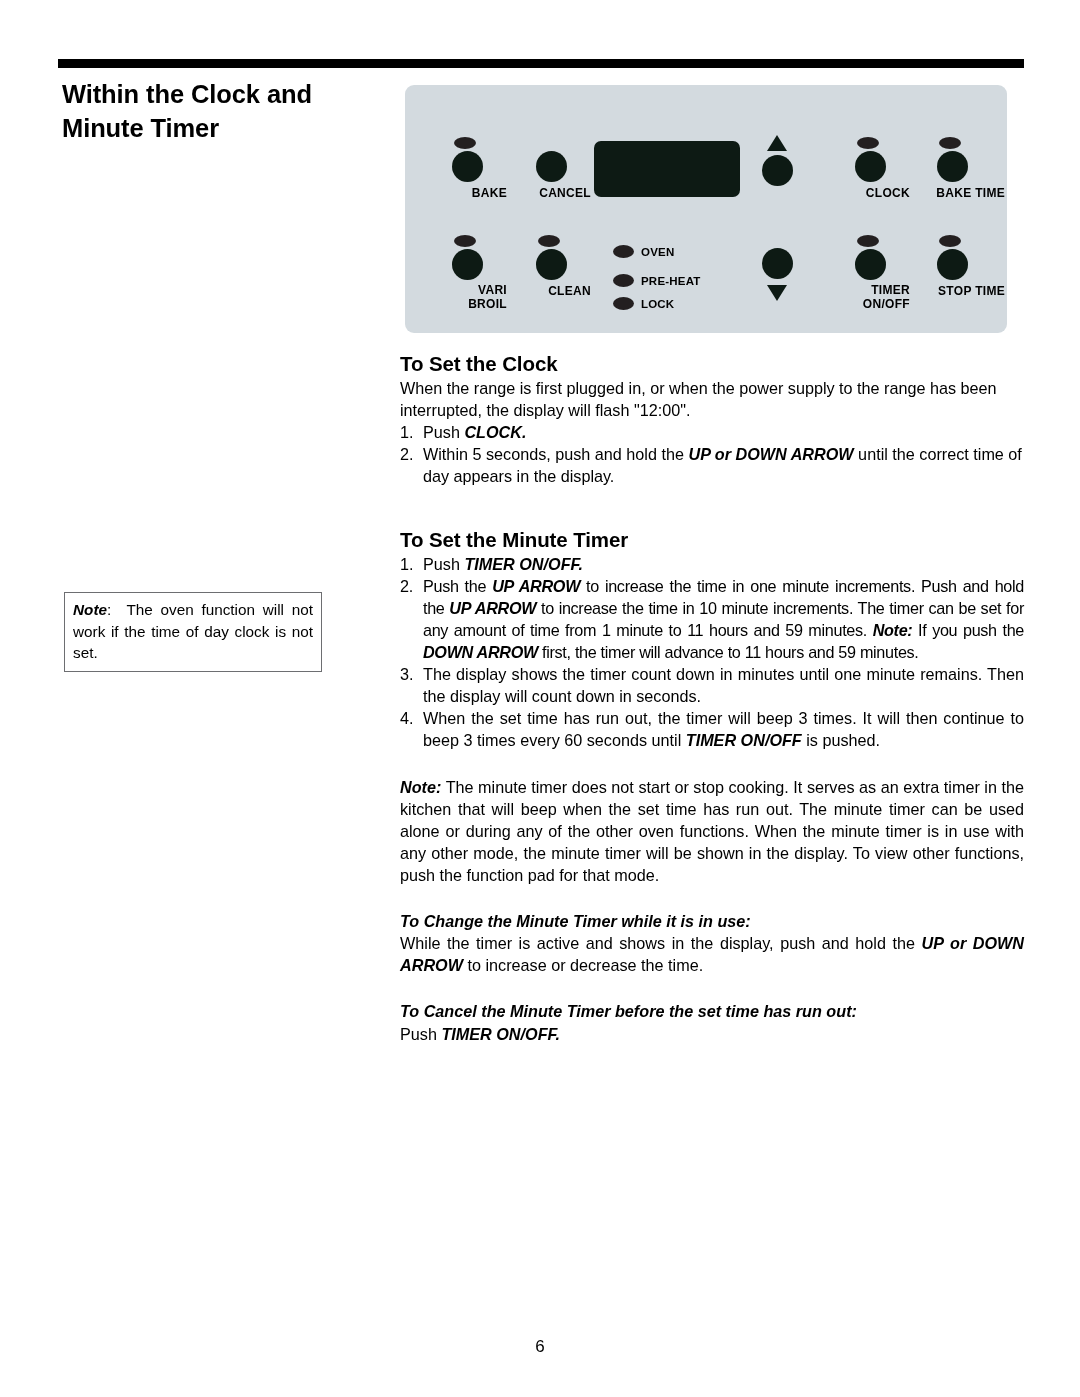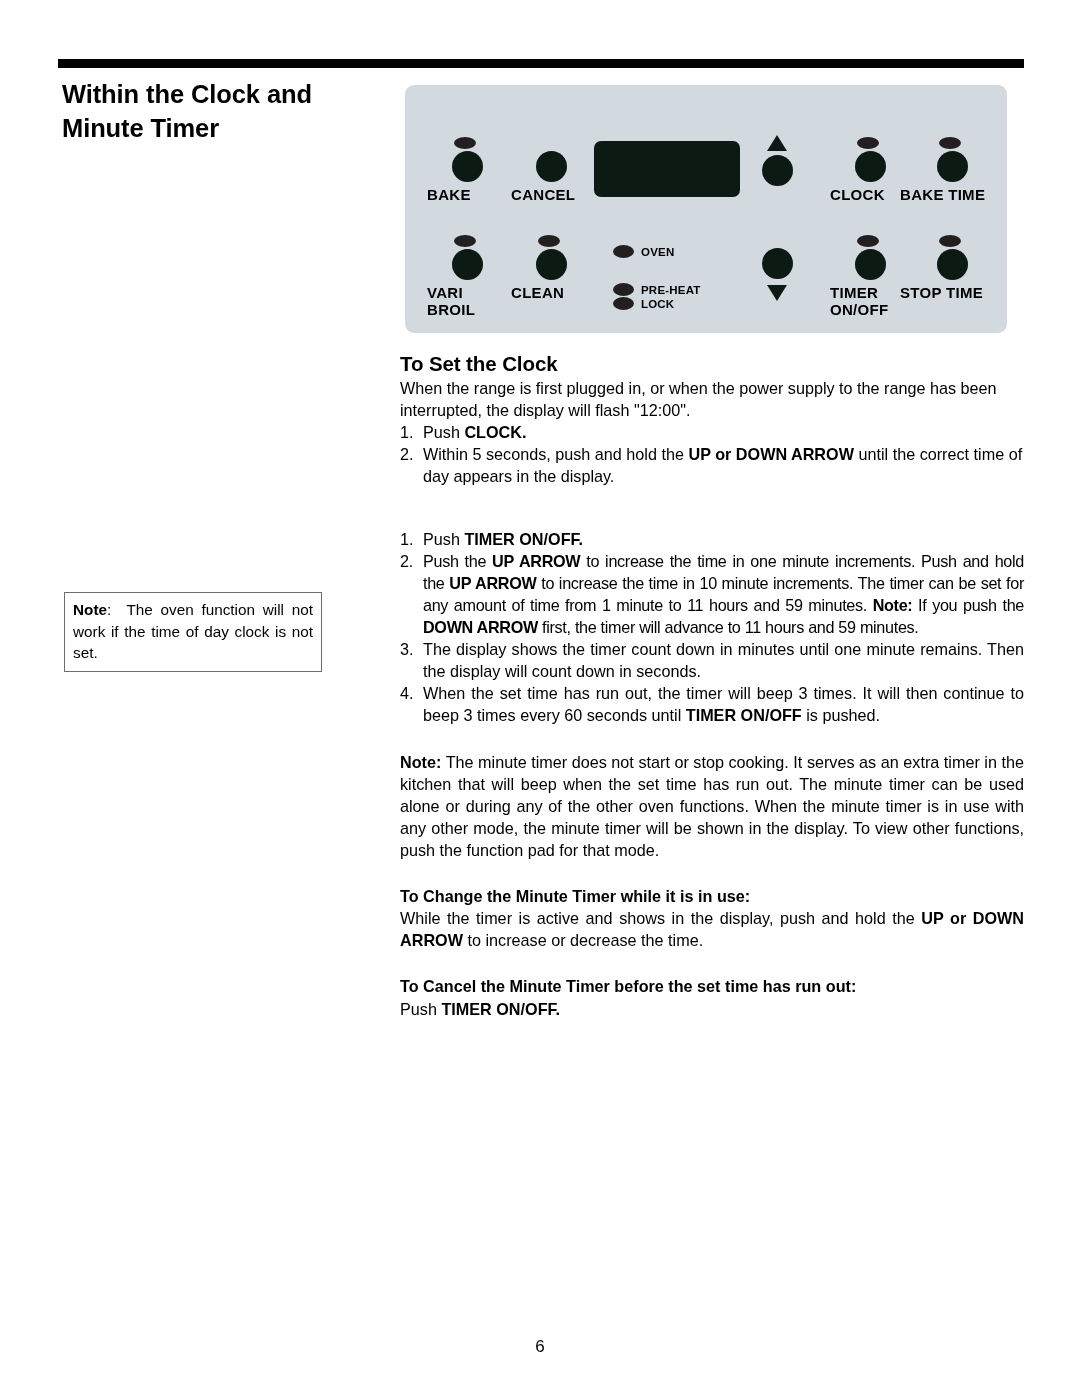--- a/index.html
+++ b/index.html
@@ -56,24 +56,24 @@
   .pad-round { width: 31px; height: 31px; }
   .led {
     position: absolute;
     width: 22px;
     height: 12px;
     background: #231f20;
     border-radius: 50%;
   }
   .pad-label {
     position: absolute;
-    font-size: 15px;
+    font-size: 12px;
     font-weight: 600;
     letter-spacing: 0.3px;
-    text-align: left;
+    text-align: right;
     line-height: 1.18;
     white-space: nowrap;
     color: #000;
   }
   .pad-label.two-line { line-height: 1.15; }
 
   #display-window {
     position: absolute;
     left: 189px;
     top: 56px;
@@ -161,21 +161,21 @@
   }
   ol.steps > li > .num {
     position: absolute;
     left: 0;
     top: 0;
   }
   ol.steps > li.just { text-align: justify; }
   .gap-md { height: 20px; }
   .gap-lg { height: 24px; }
   .indent-note { text-indent: 20px; }
-  b { font-weight: bold; }
+  b { font-weight: bold; font-style: italic; }
 
   
   #page-number {
     position: absolute;
     left: 0;
     top: 1337px;
     width: 1080px;
     text-align: center;
     font-size: 17px;
   }
@@ -209,21 +209,21 @@
   </div>
 
   <div class="led" style="left:133px; top:150px;"></div>
   <div class="pad pad-round" style="left:131px; top:164px;"></div>
   <div class="pad-label" style="left:106px; top:199px; width:80px;">CLEAN</div>
 
   <div class="indicator-row" style="left:208px; top:160px;">
     <span class="indicator-dot"></span>
     <span class="indicator-text">OVEN</span>
   </div>
-  <div class="indicator-row" style="left:208px; top:198px;">
+  <div class="indicator-row" style="left:208px; top:189px;">
     <span class="indicator-dot"></span>
     <span class="indicator-text">PRE-HEAT</span>
   </div>
   <div class="indicator-row" style="left:208px; top:212px;">
     <span class="indicator-dot"></span>
     <span class="indicator-text">LOCK</span>
   </div>
 
   <div class="arrow-up" style="left:362px; top:50px;"></div>
   <div class="pad pad-round" style="left:357px; top:70px;"></div>
@@ -269,20 +269,21 @@
     <li>
       <span class="num">2.</span><span>Within 5 seconds, push and hold the </span><b>UP or DOWN ARROW</b><span> until the correct time of day appears in the display.</span>
     </li>
   </ol>
 
   <div class="gap-md"></div>
 
 
   <div class="gap-md"></div>
 
+  <h2 class="sec">To Set the Minute Timer</h2>
 
   <ol class="steps">
     <li>
       <span class="num">1.</span><span>Push </span><b>TIMER ON/OFF.</b>
     </li>
     <li class="just tight">
       <span class="num">2.</span><span>Push the </span><b>UP ARROW</b><span> to increase the time in one minute increments. Push and hold the </span><b>UP ARROW</b><span> to increase the time in 10 minute increments. The timer can be set for any amount of time from 1 minute to 11 hours and 59 minutes. </span><b>Note:</b><span> If you push the </span><b>DOWN ARROW</b><span> first, the timer will advance to 11 hours and 59 minutes.</span>
     </li>
     <li class="just">
       <span class="num">3.</span><span>The display shows the timer count down in minutes until one minute remains. Then the display will count down in seconds.</span>

